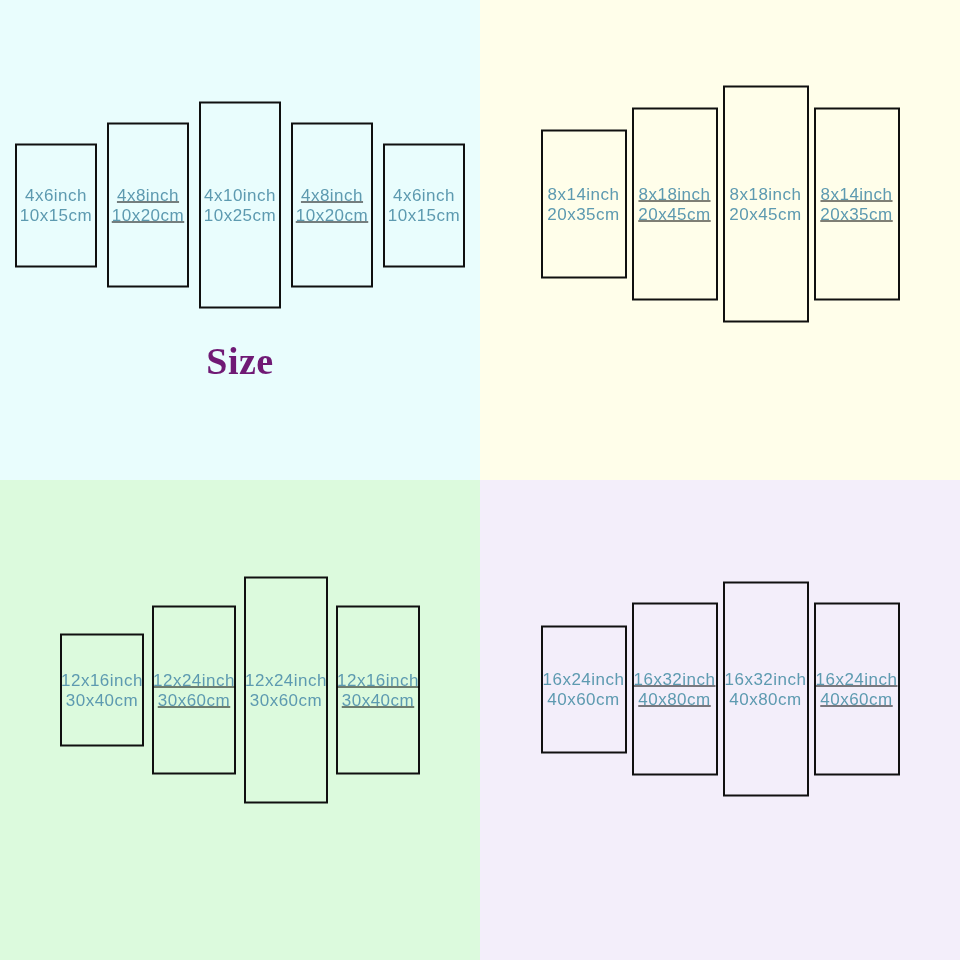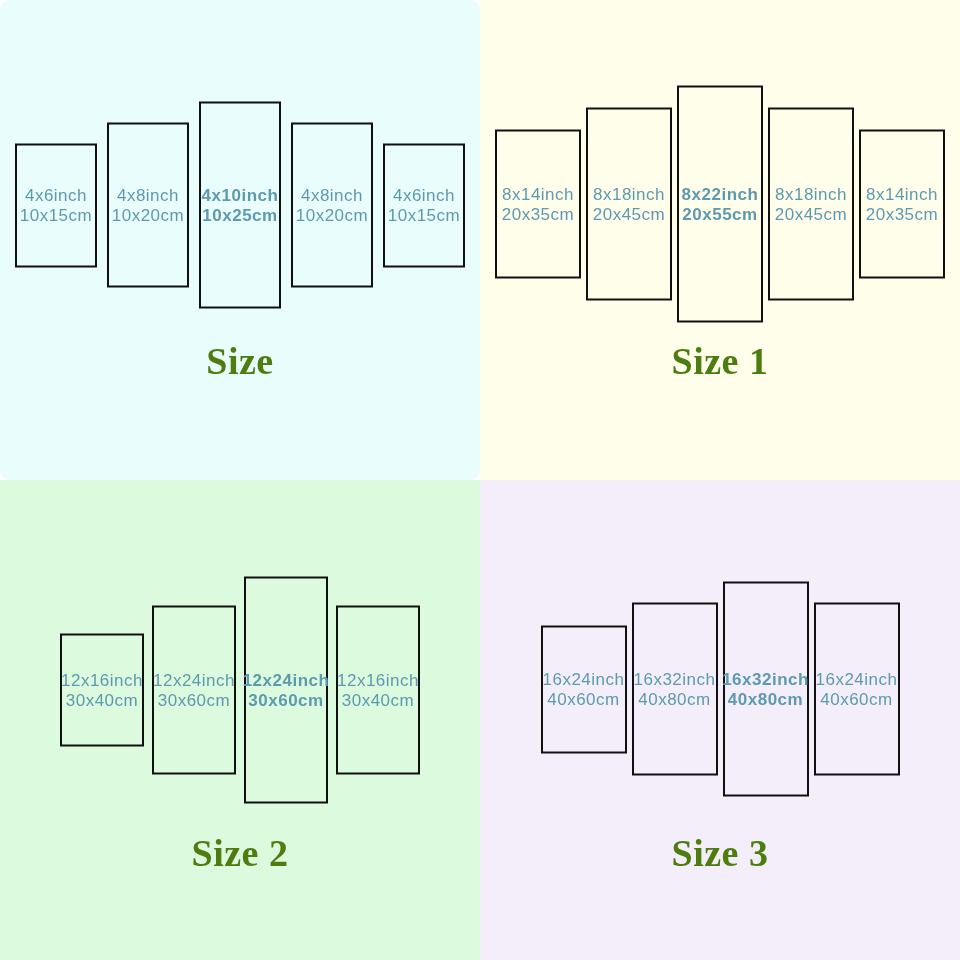--- a/index.html
+++ b/index.html
@@ -18,21 +18,21 @@
     width: 960px;
     height: 960px;
   }
   .quadrant {
     position: relative;
     width: 480px;
     height: 480px;
     overflow: hidden;
   }
   
-  .q1 { background: #e9fdfd; border-radius: 10px; --pw: 82px; --h1: 124px; --h2: 165px; --h3: 207px; --gap: 10px; --pc: 205px; --tt: 342px; }
+  .q1 { background: #e9fdfd; --pw: 82px; --h1: 124px; --h2: 165px; --h3: 207px; --gap: 10px; --pc: 205px; --tt: 342px; }
   .q2 { background: #fffeea; --pw: 86px; --h1: 149px; --h2: 193px; --h3: 237px; --gap: 5px;  --pc: 204px; --tt: 342px; }
   .q3 { background: #dcfadd; --pw: 84px; --h1: 113px; --h2: 169px; --h3: 227px; --gap: 8px;  --pc: 210px; --tt: 354px; }
   .q4 { background: #f3eefa; --pw: 86px; --h1: 128px; --h2: 173px; --h3: 215px; --gap: 5px;  --pc: 209px; --tt: 354px; }
 
   .panels {
     position: absolute;
     left: 0;
     right: 0;
     top: var(--pc);
     transform: translateY(-50%);
@@ -46,43 +46,43 @@
     width: var(--pw);
     border: 2px solid #101010;
     background: transparent;
     display: flex;
     flex-direction: column;
     justify-content: center;
     align-items: center;
     flex: 0 0 auto;
   }
   .panel:nth-child(1), .panel:nth-child(5) { height: var(--h1); }
-  .panel:nth-child(2), .panel:nth-child(4) { height: var(--h2); }
-  .panel:nth-child(3)                      { height: var(--h3); font-weight: bold; }
+  .panel:nth-child(2), .panel:nth-child(4) { height: var(--h2); text-decoration: underline; }
+  .panel:nth-child(3)                      { height: var(--h3); }
 
   .panel-line {
     display: block;
     font-size: 17px;
     line-height: 20px;
     letter-spacing: 0.5px;
     color: #5d9ab0;
     white-space: nowrap;
     text-align: center;
   }
   .quad-title {
     position: absolute;
     left: 0;
     right: 0;
     top: var(--tt);
     text-align: center;
     font-family: "Liberation Serif", serif;
     font-weight: 700;
     font-size: 38px;
     line-height: 1;
-    color: #4d7c0f;
+    color: #701a75;
     letter-spacing: 0.5px;
   }
 </style>
 </head>
 <body>
 
 <div class="grid">
 
   <div class="quadrant q1">
     <div class="panels">
@@ -114,33 +114,28 @@
     <div class="panels">
       <div class="panel">
         <span class="panel-line">8x14inch</span>
         <span class="panel-line">20x35cm</span>
       </div>
       <div class="panel">
         <span class="panel-line">8x18inch</span>
         <span class="panel-line">20x45cm</span>
       </div>
       <div class="panel">
-        <span class="panel-line">8x22inch</span>
-        <span class="panel-line">20x55cm</span>
-      </div>
-      <div class="panel">
         <span class="panel-line">8x18inch</span>
         <span class="panel-line">20x45cm</span>
       </div>
       <div class="panel">
         <span class="panel-line">8x14inch</span>
         <span class="panel-line">20x35cm</span>
       </div>
     </div>
-    <div class="quad-title">Size 1</div>
   </div>
 
   <div class="quadrant q3">
     <div class="panels">
       <div class="panel">
         <span class="panel-line">12x16inch</span>
         <span class="panel-line">30x40cm</span>
       </div>
       <div class="panel">
         <span class="panel-line">12x24inch</span>
@@ -148,21 +143,20 @@
       </div>
       <div class="panel">
         <span class="panel-line">12x24inch</span>
         <span class="panel-line">30x60cm</span>
       </div>
       <div class="panel">
         <span class="panel-line">12x16inch</span>
         <span class="panel-line">30x40cm</span>
       </div>
     </div>
-    <div class="quad-title">Size 2</div>
   </div>
 
   <div class="quadrant q4">
     <div class="panels">
       <div class="panel">
         <span class="panel-line">16x24inch</span>
         <span class="panel-line">40x60cm</span>
       </div>
       <div class="panel">
         <span class="panel-line">16x32inch</span>
@@ -170,16 +164,15 @@
       </div>
       <div class="panel">
         <span class="panel-line">16x32inch</span>
         <span class="panel-line">40x80cm</span>
       </div>
       <div class="panel">
         <span class="panel-line">16x24inch</span>
         <span class="panel-line">40x60cm</span>
       </div>
     </div>
-    <div class="quad-title">Size 3</div>
   </div>
 
 </div>
 
 </body></html>

